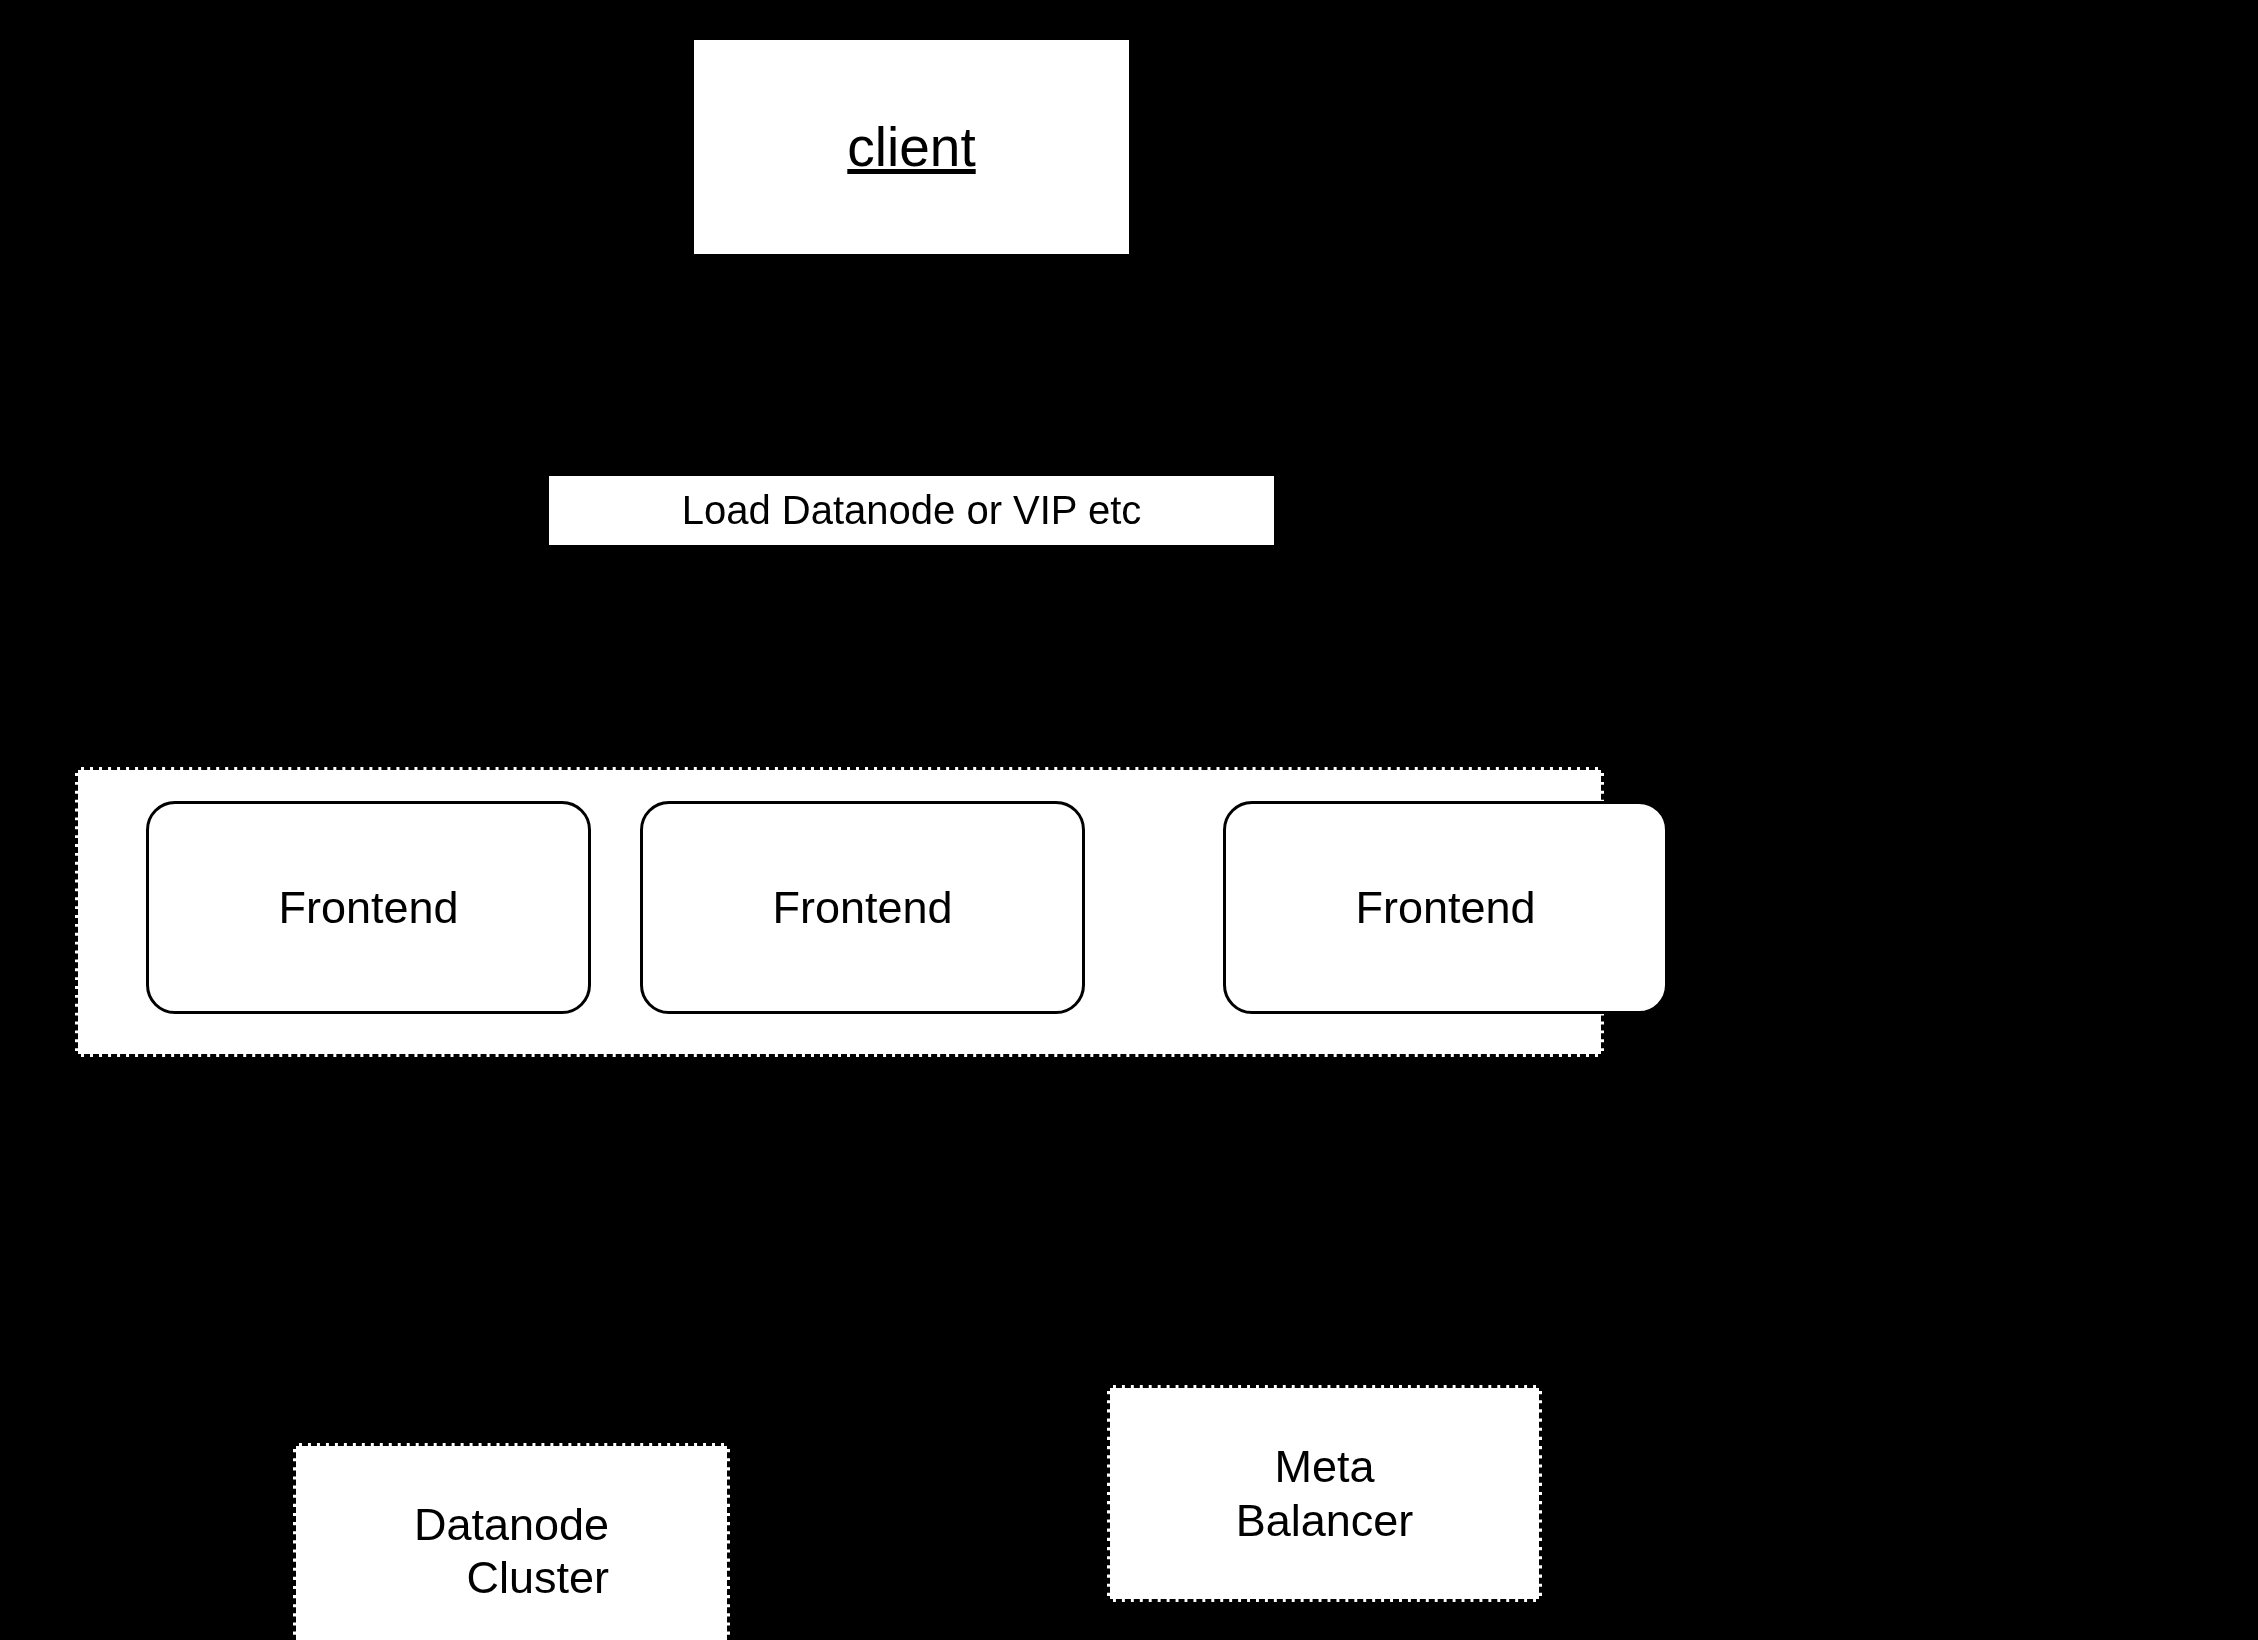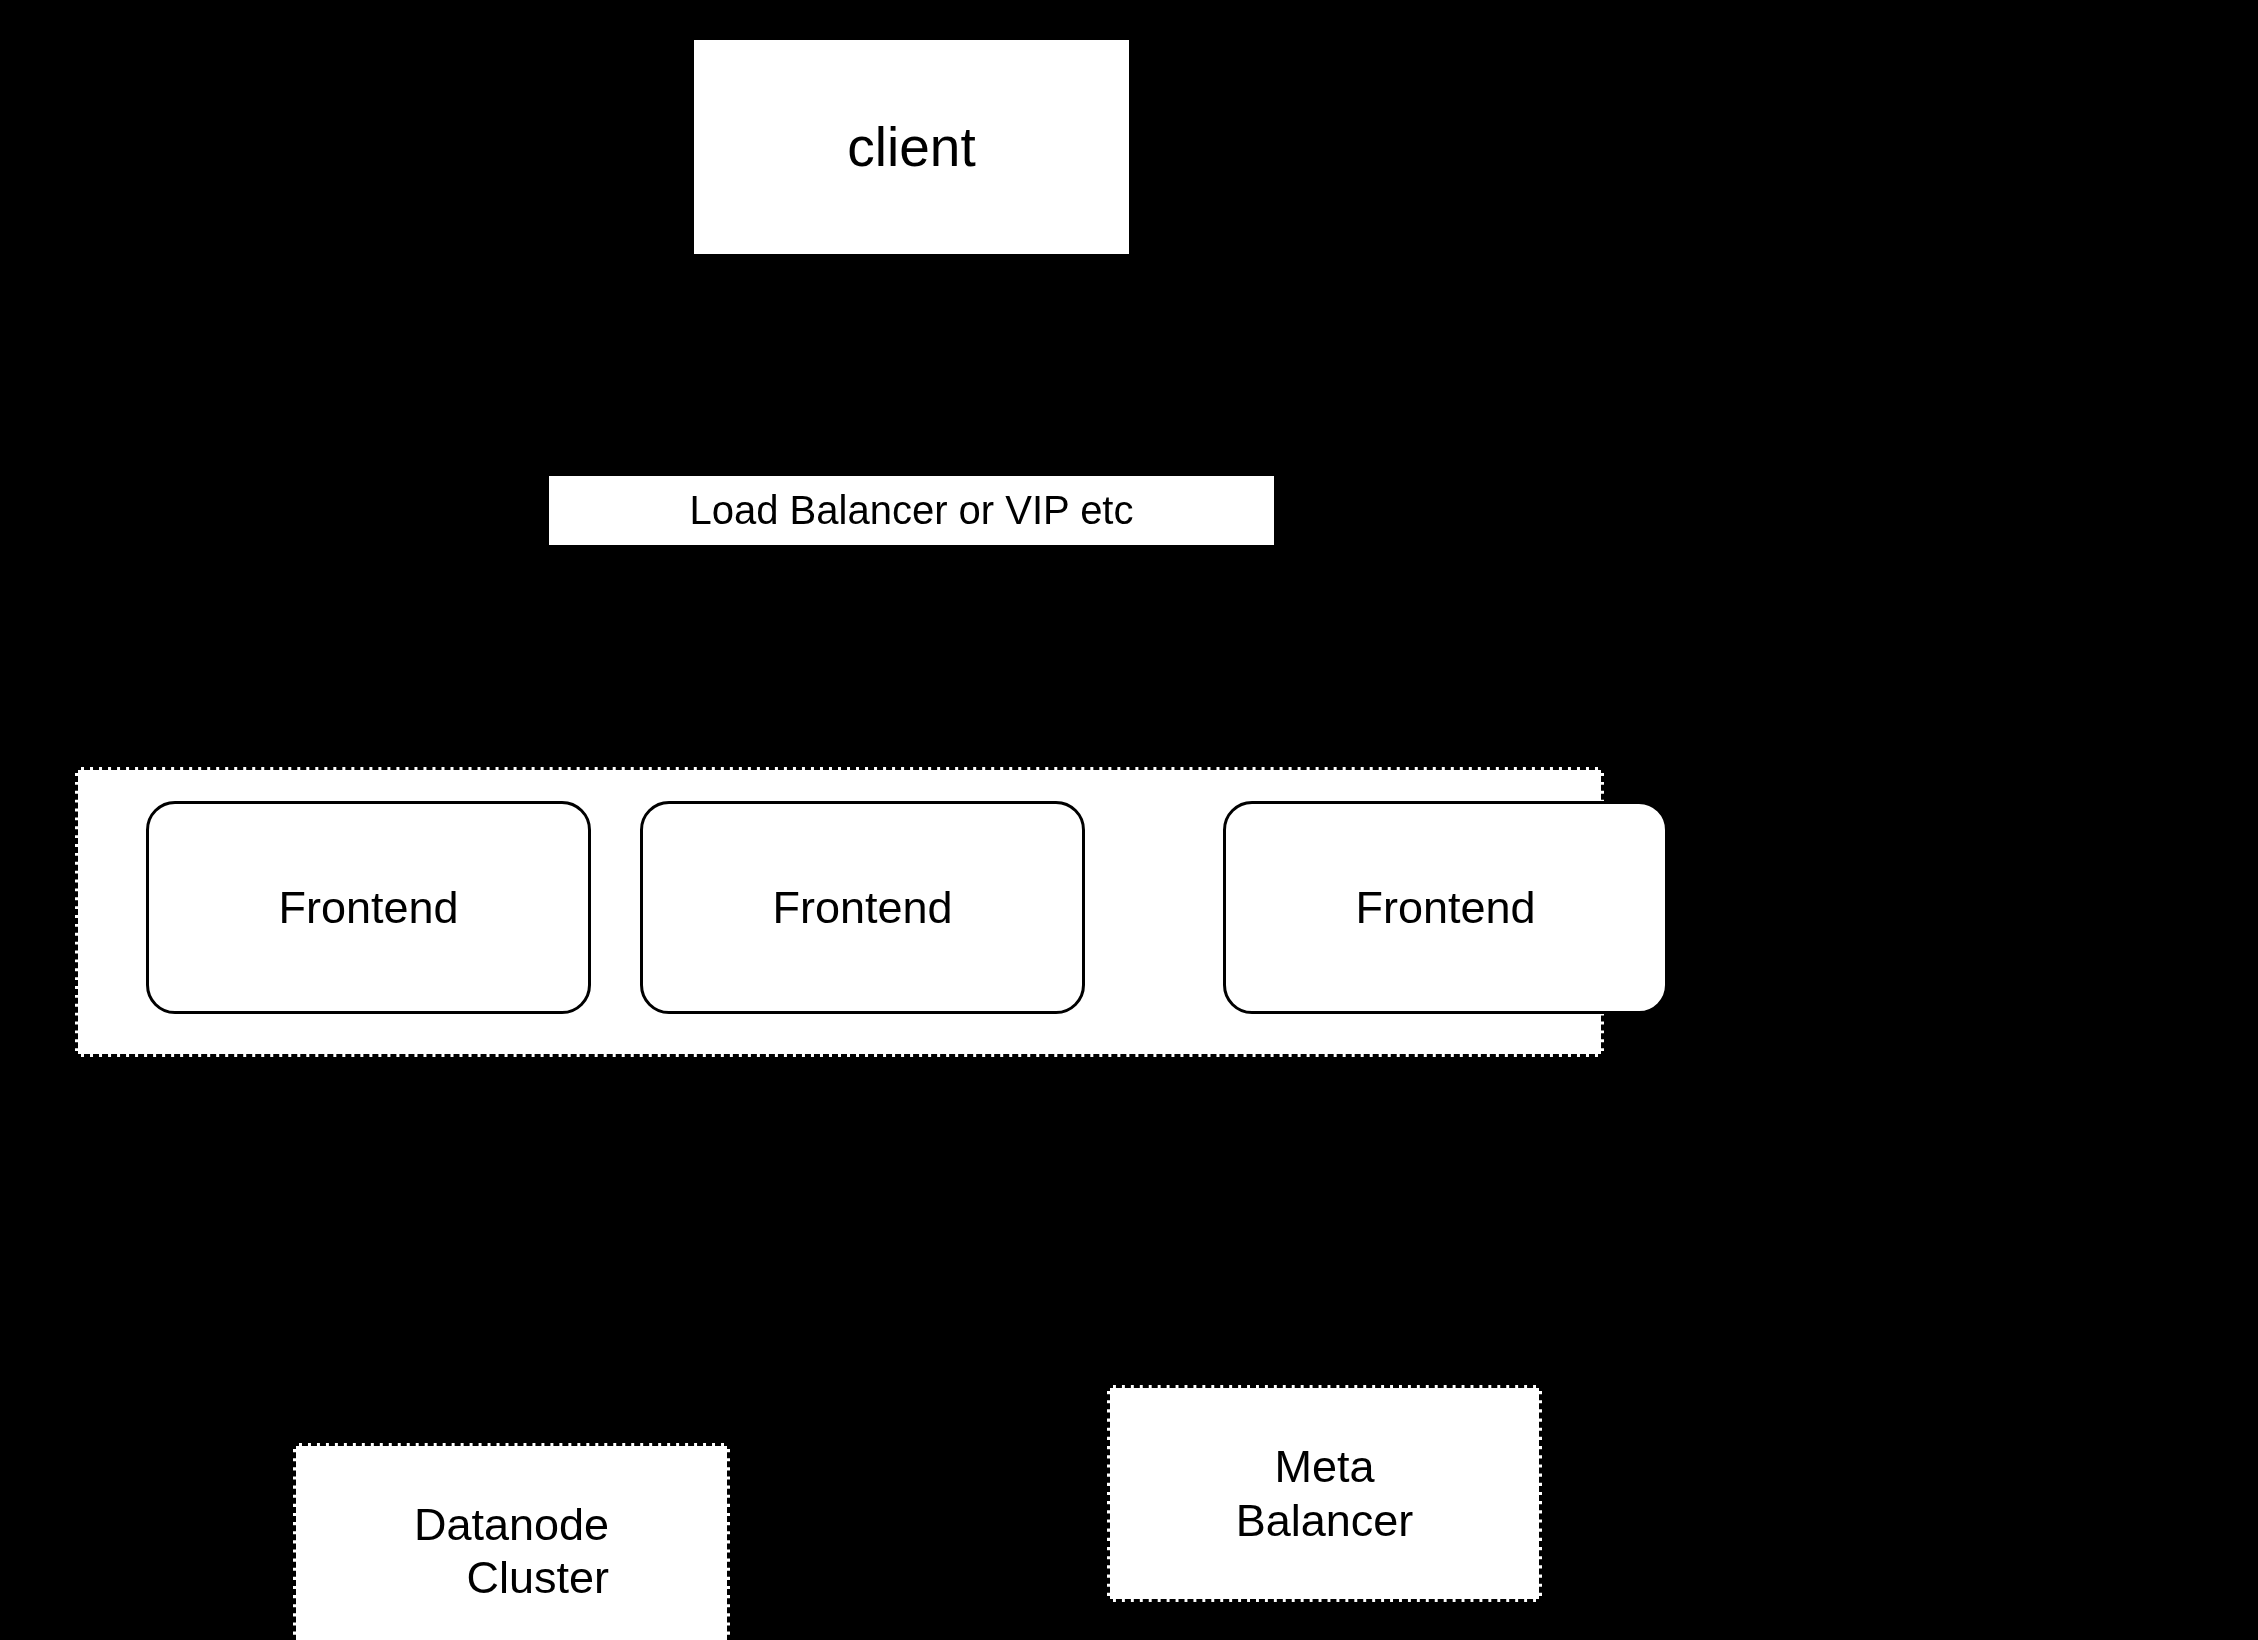--- a/index.html
+++ b/index.html
@@ -37,20 +37,21 @@
   .node.solid { border: 3.6px solid #000000; }
 
   
   .node.dashed { border: 3.6px dashed #000000; }
 
   
   #client-node {
     left: 694px;  top: 40px;
     width: 435px; height: 214px;
     font-size: 55px;
+    text-decoration: underline;
   }
 
   #load-balancer-node {
     left: 549px;  top: 476px;
     width: 725px; height: 69px;
     font-size: 40px;
   }
 
   #frontend-group {
     left: 75px;   top: 767px;
@@ -85,21 +86,21 @@
 </head>
 <body>
 
 <div id="canvas">
 
   <div class="node plain" id="client-node">
     <span class="node-label">client</span>
   </div>
 
   <div class="node plain" id="load-balancer-node">
-    <span class="node-label">Load Balancer or VIP etc</span>
+    <span class="node-label">Load Datanode or VIP etc</span>
   </div>
 
   <div class="node dashed" id="frontend-group">
     <span class="node-label"></span>
   </div>
 
   <div class="node solid frontend-node" id="frontend-node-0">
     <span class="node-label">Frontend</span>
   </div>
 

